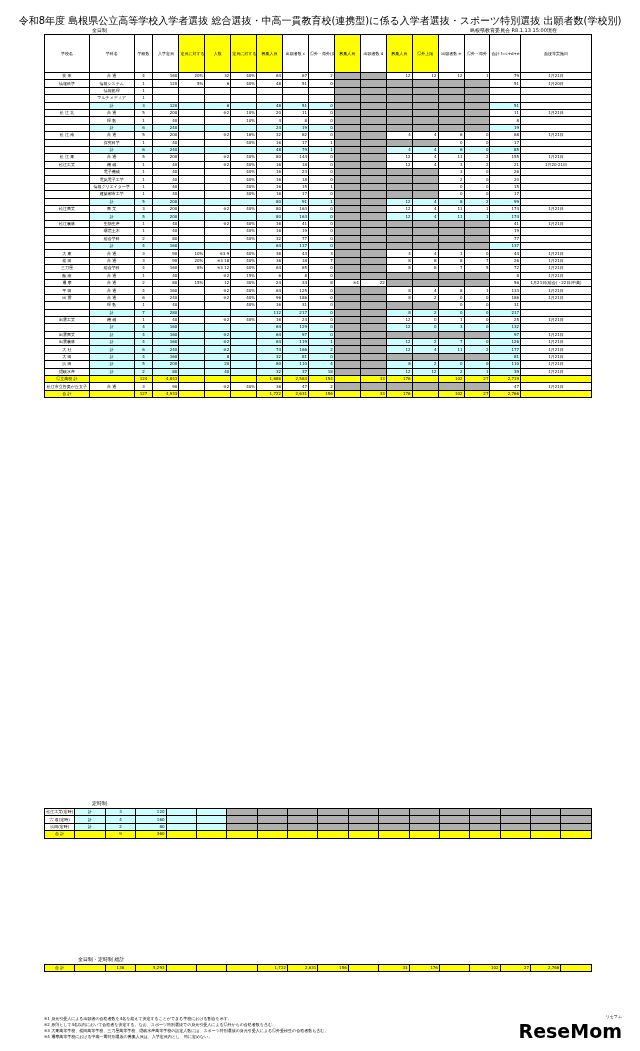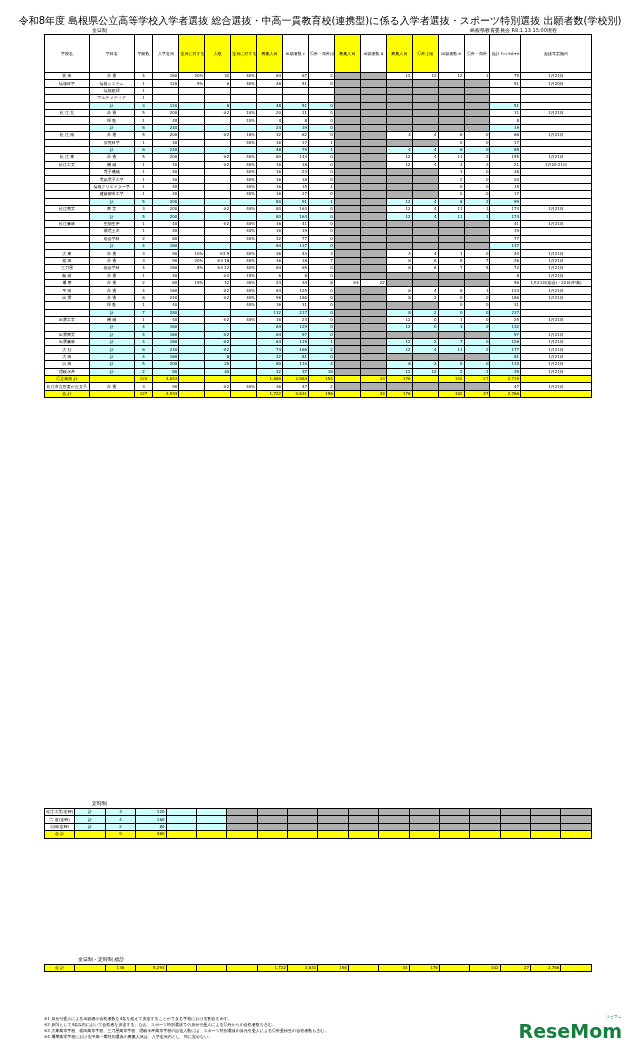--- a/index.html
+++ b/index.html
@@ -7,21 +7,21 @@
   .title{position:absolute;top:14px;left:0;width:640px;text-align:center;font-size:10px;font-weight:normal;}
   .sub{position:absolute;font-size:5px;}
   table{border-collapse:collapse;position:absolute;left:44px;width:548px;table-layout:fixed;font-size:4px;}
   td,th{border:0.5px solid #000;padding:0 1px;height:6.4px;line-height:6px;white-space:nowrap;overflow:hidden;text-align:right;font-weight:normal;}
   th{text-align:center;background:#fff;font-size:4px;}
   .y{background:#ffff00;}
   .c{background:#ccffff;}
   .g{background:#b0b0b0;}
   .l{text-align:center;}
   .notes{position:absolute;left:44px;top:1016px;font-size:4px;line-height:6px;}
-  .logo{position:absolute;right:18px;top:1020px;font-size:19px;font-weight:bold;color:#15803d;font-family:"DejaVu Sans",sans-serif;}
+  .logo{position:absolute;right:18px;top:1020px;font-size:19px;font-weight:bold;color:#000000;font-family:"DejaVu Sans",sans-serif;}
   .logo small{position:absolute;top:-6px;right:0;font-size:4px;font-weight:normal;}
 </style>
 </head>
 <body>
 
 <div class="page">
   <div class="title">令和8年度 島根県公立高等学校入学者選抜 総合選抜・中高一貫教育校(連携型)に係る入学者選抜・スポーツ特別選抜 出願者数(学校別)</div>
   <div class="sub" style="top:27px;left:92px">全日制</div>
   <div class="sub" style="top:27px;left:470px"><span>島根県教育委員会</span> <span>R8.1.13 15:00現在</span></div>
 

